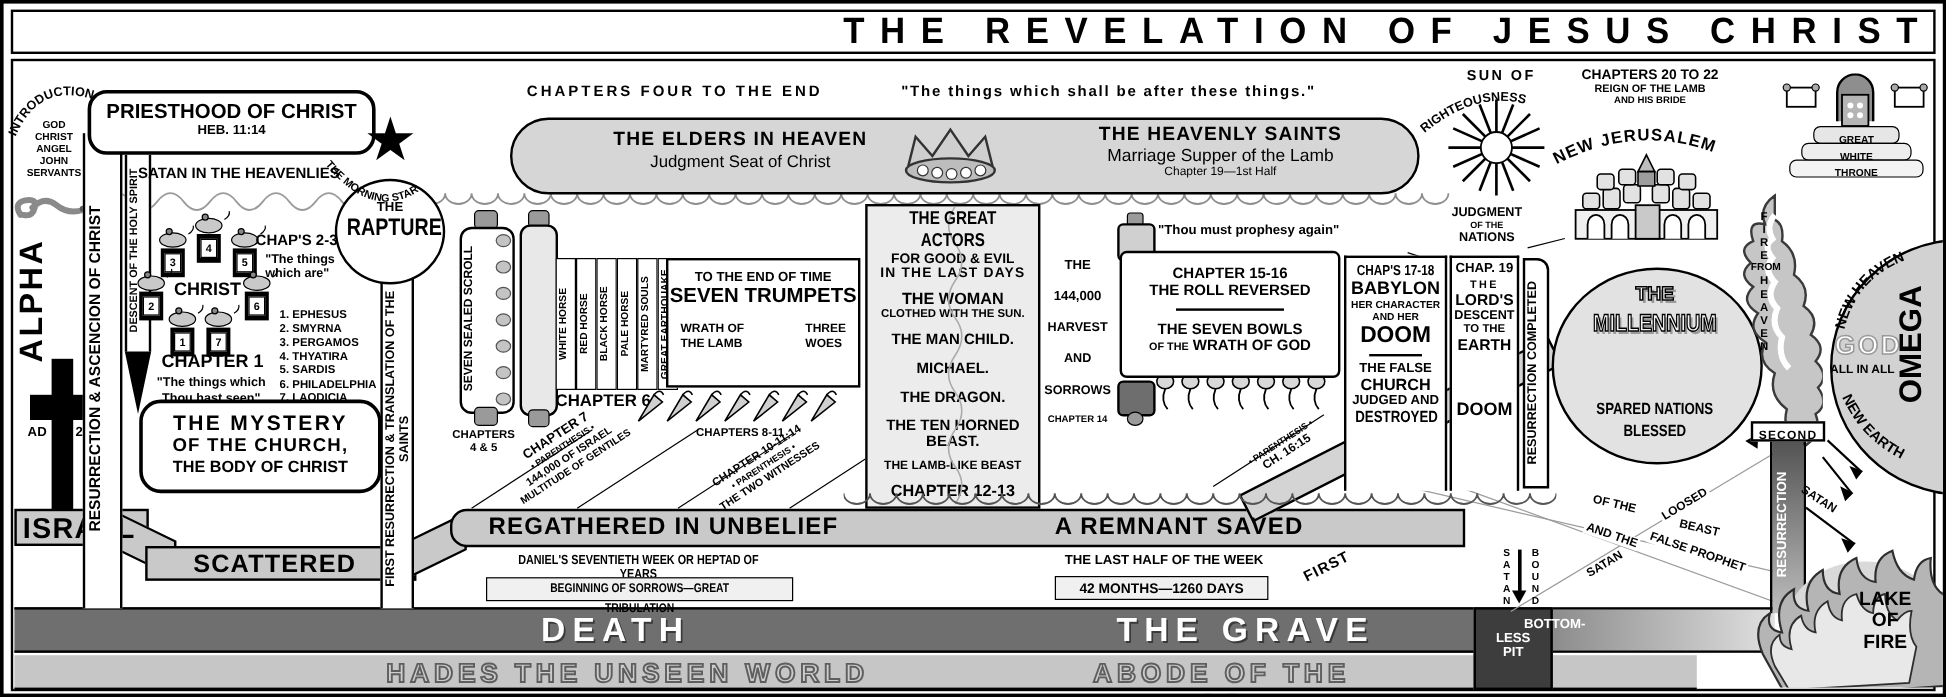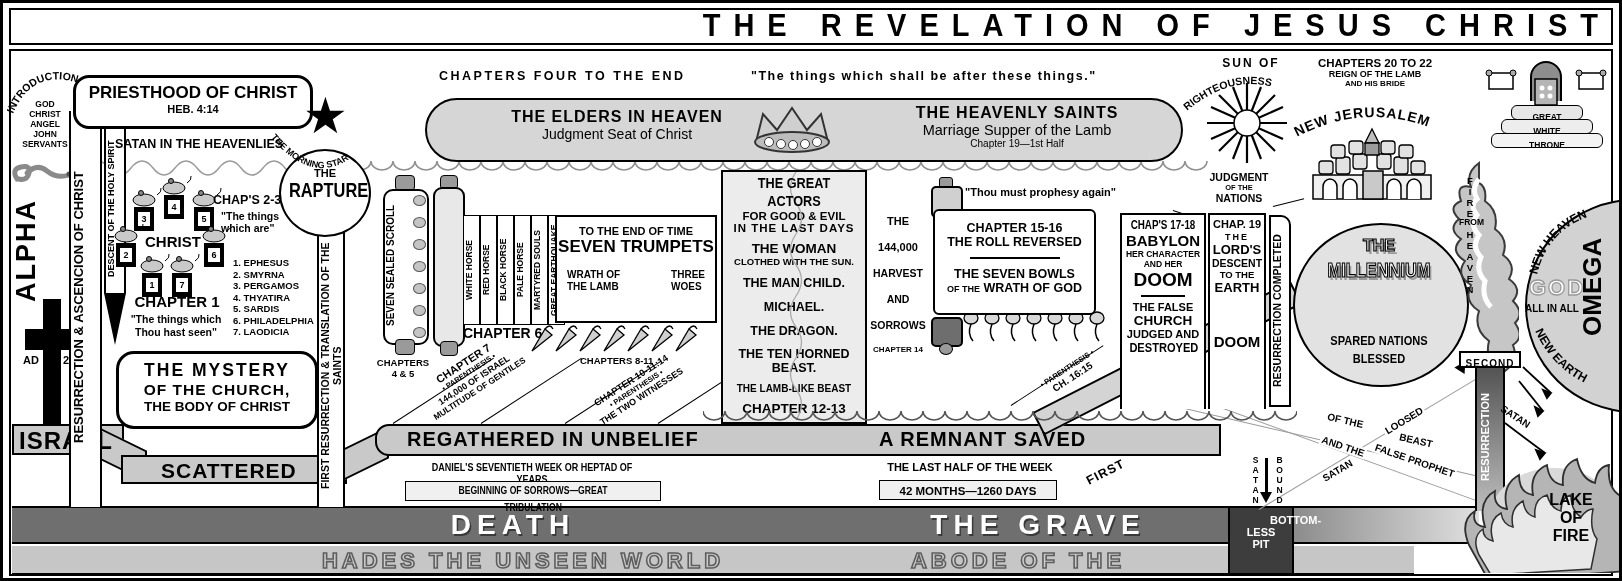--- a/index.html
+++ b/index.html
@@ -89,21 +89,21 @@
   <div class="abs col" style="left:66px;top:108px;width:33px;height:396px;z-index:2;">
     <div class="v b" style="width:29px;height:392px;font-size:13px;">RESURRECTION &amp; ASCENCION OF CHRIST</div>
   </div>
   <div class="abs col" style="left:101px;top:126px;width:22px;height:164px;z-index:2;">
     <div class="v b" style="width:18px;height:160px;font-size:9px;">DESCENT OF THE HOLY SPIRIT</div>
   </div>
   <div class="abs" style="left:101px;top:290px;width:0;height:0;border-left:11px solid transparent;border-right:11px solid transparent;border-top:52px solid #000;z-index:2;"></div>
 
   <div class="abs bubble" style="left:70px;top:72px;width:240px;height:54px;border-radius:16px;z-index:3;text-align:center;">
     <div class="b" style="font-size:17px;margin-top:5px;">PRIESTHOOD OF CHRIST</div>
-    <div class="b" style="font-size:11px;">HEB. 4:14</div>
+    <div class="b" style="font-size:11px;">HEB. 11:14</div>
   </div>
 
   <div class="abs b" style="left:112px;top:134px;font-size:12.5px;z-index:3;">SATAN IN THE HEAVENLIES</div>
   <svg class="abs" style="left:84px;top:156px;z-index:1;" width="240" height="18" viewBox="0 0 240 18">
     <path d="M0,9 q11,-14 22,0 t22,0 t22,0 t22,0 t22,0 t22,0 t22,0 t22,0 t22,0 t22,0" fill="none" stroke="#9a9a9a" stroke-width="1.5"></path>
   </svg>
 
   <div class="abs" style="left:0;top:0;z-index:3;">
 
     <div class="abs" style="left:126px;top:184px;width:34px;height:46px;">
@@ -190,21 +190,21 @@
     <div>4. THYATIRA</div>
     <div>5. SARDIS</div>
     <div>6. PHILADELPHIA</div>
     <div>7. LAODICIA</div>
   </div>
 
   <div class="abs b ctr" style="left:124px;top:290px;width:100px;font-size:15px;z-index:3;">CHAPTER 1</div>
   <div class="abs b ctr pl" style="left:118px;top:310px;width:110px;font-size:10.5px;line-height:13px;z-index:3;">"The things which
 Thou hast seen"</div>
 
-  <div class="abs bubble ctr" style="left:113px;top:348px;width:202px;height:78px;z-index:3;padding-top:6px;">
+  <div class="abs bubble ctr" style="left:113px;top:330px;width:202px;height:78px;z-index:3;padding-top:6px;">
     <div class="b" style="font-size:17.5px;letter-spacing:2px;">THE MYSTERY</div>
     <div class="b" style="font-size:15.5px;letter-spacing:1px;">OF THE CHURCH,</div>
     <div class="b" style="font-size:13.5px;">THE BODY OF CHRIST</div>
   </div>
 
   <div class="abs" style="left:300px;top:88px;font-size:50px;line-height:50px;z-index:4;">★</div>
   <svg class="abs" style="left:264px;top:116px;z-index:4;" width="110" height="66" viewBox="0 0 110 66">
     <path id="msArc" d="M4,18 Q55,80 106,18" fill="none"></path>
     <text font-size="9" font-weight="bold" font-family="Liberation Sans,sans-serif">
       <textPath href="#msArc">THE  MORNING  STAR</textPath>
@@ -361,21 +361,21 @@
     <div style="font-size:10.5px;margin-top:14px;">AND</div>
     <div style="font-size:10.5px;margin-top:14px;">SORROWS</div>
     <div style="font-size:8px;margin-top:14px;">CHAPTER 14</div>
   </div>
 
   <div class="abs" style="left:928px;top:178px;width:28px;height:34px;">
     <div style="position:absolute;left:8px;top:-4px;width:12px;height:10px;background:#9a9a9a;border:1.5px solid #000;border-radius:3px;"></div>
     <div style="position:absolute;left:0;top:5px;width:28px;height:28px;background:#d0d0d0;border:2px solid #000;border-radius:5px;"></div>
   </div>
   <div class="abs b" style="left:962px;top:183px;font-size:11px;">"Thou must prophesy again"</div>
-  <div class="abs panel ctr" style="left:930px;top:206px;width:163px;height:106px;border-radius:6px;z-index:2;">
+  <div class="abs panel ctr" style="left:930px;top:206px;width:184px;height:106px;border-radius:6px;z-index:2;">
     <div class="b" style="font-size:12.5px;margin-top:10px;">CHAPTER 15-16</div>
     <div class="b" style="font-size:12.5px;">THE ROLL REVERSED</div>
     <div style="width:90px;border-top:2px solid #000;margin:8px auto;"></div>
     <div class="b" style="font-size:12.5px;text-align:center;">THE SEVEN BOWLS</div>
     <div style="font-size:12.5px;"><span class="b" style="font-size:9px;">OF THE</span> <span class="b">WRATH OF GOD</span></div>
   </div>
   <div class="abs" style="left:928px;top:314px;width:28px;height:38px;">
     <div style="position:absolute;left:0;top:0;width:28px;height:26px;background:#6e6e6e;border:2px solid #000;border-radius:5px;"></div>
     <div style="position:absolute;left:8px;top:26px;width:12px;height:10px;background:#9a9a9a;border:1.5px solid #000;border-radius:50%;"></div>
   </div>

